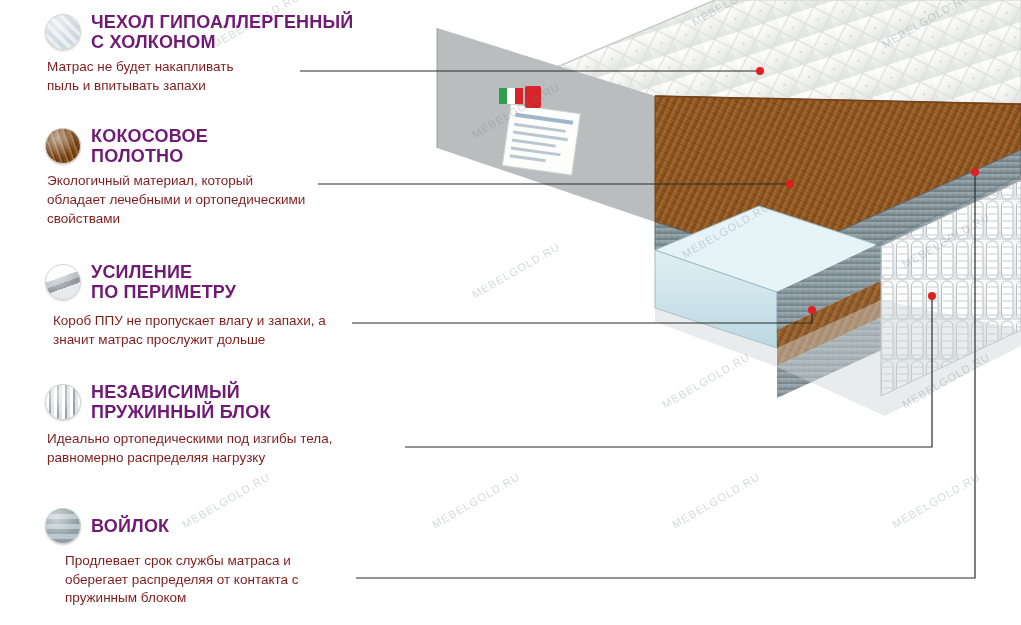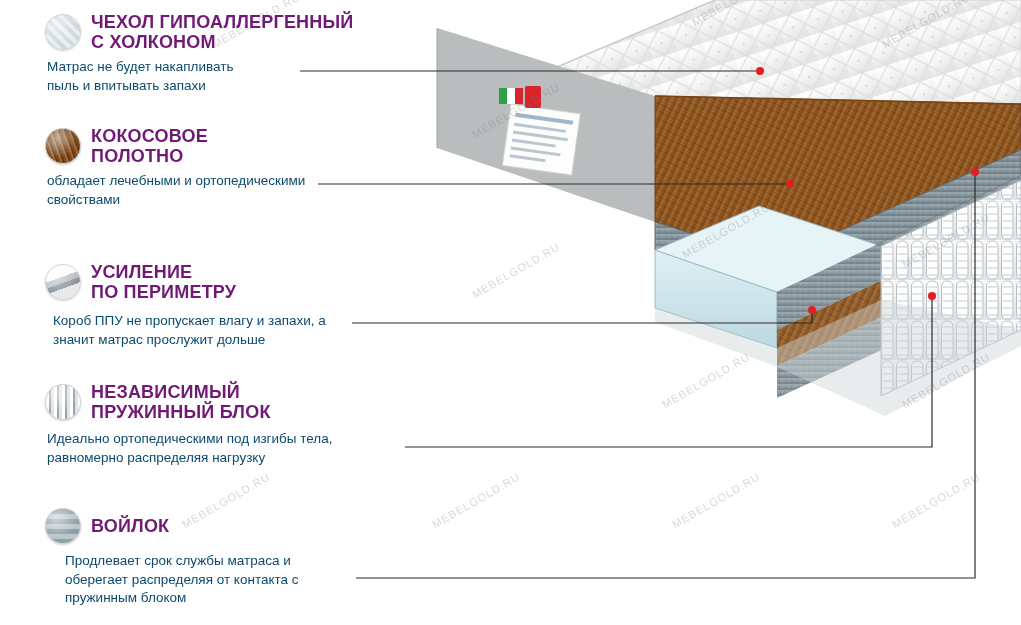--- a/index.html
+++ b/index.html
@@ -52,21 +52,21 @@
   .feat-title {
     font-size: 18px;
     font-weight: bold;
     color: #701a75;
     line-height: 1.12;
     letter-spacing: .2px;
     text-transform: uppercase;
   }
   .feat-desc {
     font-size: 13.5px;
-    color: #0c4a6e;
+    color: #7f1d1d;
     line-height: 1.38;
     margin-left: 2px;
   }
 
   
   .bg-quilt {
     background:
       repeating-linear-gradient(45deg, #e9eef1 0 4px, #cfd8de 4px 8px),
       repeating-linear-gradient(-45deg, rgba(255,255,255,.8) 0 4px, rgba(200,210,218,.7) 4px 8px);
   }
@@ -292,20 +292,21 @@
 
   <div class="feature" style="left:45px; top:126px;">
     <div class="feat-head">
       <div class="badge bg-coco"></div>
       <div class="feat-title">
         <div>КОКОСОВОЕ</div>
         <div>ПОЛОТНО</div>
       </div>
     </div>
     <div class="feat-desc">
+      <div>Экологичный материал, который</div>
       <div>обладает лечебными и ортопедическими</div>
       <div>свойствами</div>
     </div>
   </div>
 
   <div class="feature" style="left:45px; top:262px; width:375px;">
     <div class="feat-head">
       <div class="badge bg-ppu"></div>
       <div class="feat-title">
         <div>УСИЛЕНИЕ</div>

